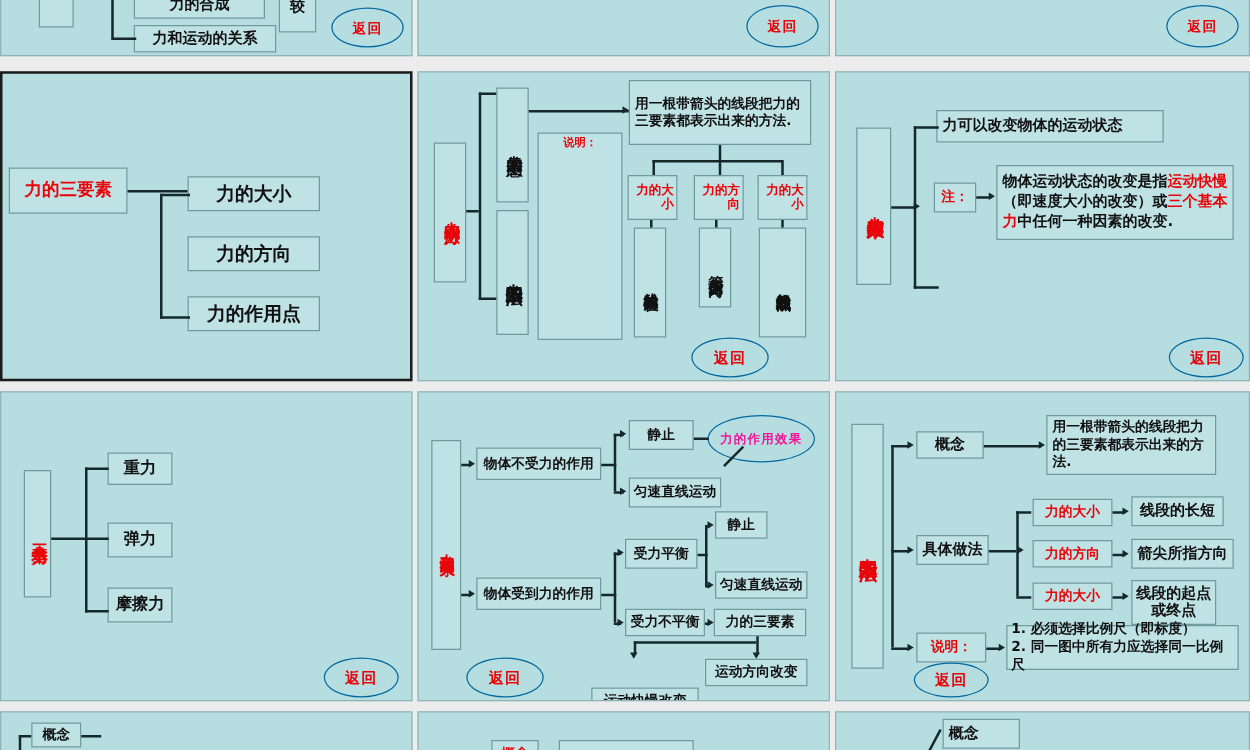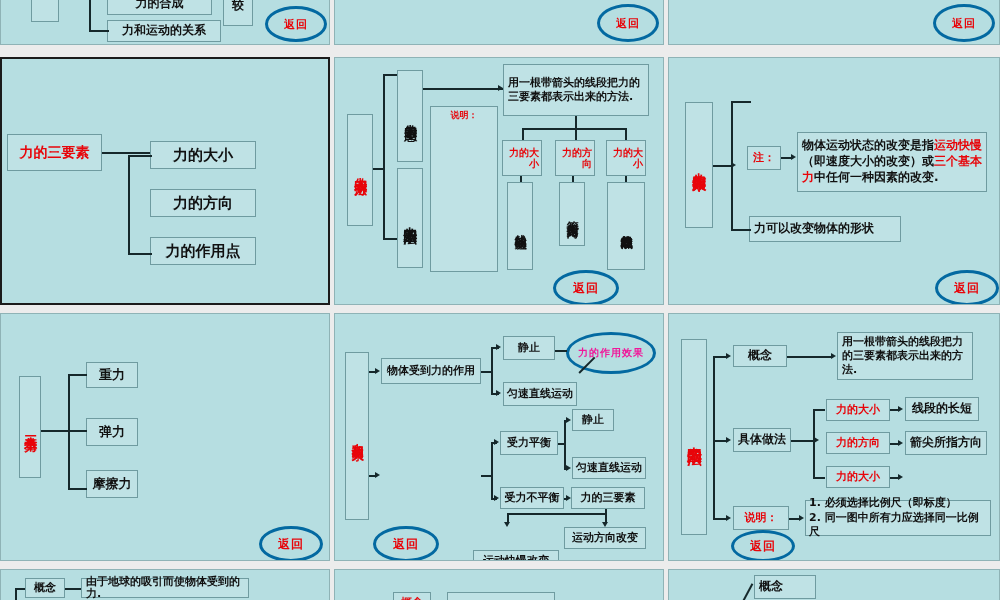--- a/index.html
+++ b/index.html
@@ -60,21 +60,21 @@
   .arrow.down{
     border-left:3px solid transparent;
     border-right:3px solid transparent;
     border-top:5px solid #15282b;
     border-bottom:none;
   }
 
   
   .oval{
     position:absolute;
-    border:3px solid #0369a1;
+    border:1px solid #0369a1;
     border-radius:50%;
     background:transparent;
     color:#e8050a;
     font-weight:700;
     display:flex;align-items:center;justify-content:center;
     letter-spacing:1px;
     text-align:center;
   }
   .oval.pink{ color:#f0189a; }
 </style>
@@ -160,27 +160,27 @@
       <div class="ln lnv" style="left:290px;top:118px;height:6px;"></div>
 
       <div class="oval" style="left:218px;top:212px;width:60px;height:30px;font-size:12px;">返回</div>
     </div>
   </div>
 
   <div class="slide" style="left:668px;top:57px;width:332px;height:248px;">
     <div class="inner">
       <div class="box red vert" style="left:16px;top:44px;width:28px;height:126px;font-size:14px;">力的作用效果</div>
 
+      <div class="box left" style="left:80px;top:30px;width:182px;height:26px;font-size:12px;">力可以改变物体的运动状态</div>
 
       <div class="box red" style="left:78px;top:88px;width:34px;height:24px;font-size:11px;">注：</div>
 
       <div class="box left" style="left:128px;top:74px;width:190px;height:60px;font-size:12px;line-height:1.32;
                   text-align:left;justify-content:flex-start;padding:3px 4px;"><span>物体运动状态的改变是指<span style="color:#e8050a;">运动快慢</span>（即速度大小的改变）或<span style="color:#e8050a;">三个基本力</span>中任何一种因素的改变.</span></div>
 
-      <div class="box left" style="left:80px;top:158px;width:152px;height:26px;font-size:12px;">力可以改变物体的形状</div>
 
       <div class="ln lnh" style="left:44px;top:107px;width:20px;"></div>
       <div class="arrow" style="left:62px;top:104px;"></div>
       <div class="ln lnv" style="left:62px;top:43px;height:130px;"></div>
       <div class="ln lnh" style="left:62px;top:43px;width:20px;"></div>
       <div class="ln lnh" style="left:62px;top:171px;width:20px;"></div>
       <div class="ln lnh" style="left:112px;top:99px;width:12px;"></div>
       <div class="arrow" style="left:122px;top:96px;"></div>
 
       <div class="oval" style="left:266px;top:212px;width:58px;height:30px;font-size:12px;">返回</div>
@@ -201,25 +201,26 @@
       <div class="ln lnh" style="left:67px;top:174px;width:19px;"></div>
 
       <div class="oval" style="left:258px;top:212px;width:58px;height:30px;font-size:12px;">返回</div>
     </div>
   </div>
 
   <div class="slide" style="left:334px;top:313px;width:330px;height:248px;">
     <div class="inner">
       <div class="box red vert" style="left:10px;top:38px;width:24px;height:168px;font-size:12px;">力和运动的关系</div>
 
-      <div class="box" style="left:46px;top:44px;width:100px;height:26px;font-size:11px;">物体受到力的作用</div>
+      <div class="box" style="left:46px;top:44px;width:100px;height:26px;font-size:11px;">物体不受力的作用</div>
       <div class="box" style="left:168px;top:22px;width:52px;height:24px;font-size:11px;">静止</div>
       <div class="box" style="left:168px;top:68px;width:74px;height:24px;font-size:11px;">匀速直线运动</div>
       <div class="oval pink" style="left:231px;top:18px;width:84px;height:36px;font-size:10px;">力的作用效果</div>
 
+      <div class="box" style="left:46px;top:148px;width:100px;height:26px;font-size:11px;">物体受到力的作用</div>
       <div class="box" style="left:165px;top:117px;width:58px;height:24px;font-size:11px;">受力平衡</div>
       <div class="box" style="left:237px;top:95px;width:42px;height:22px;font-size:11px;">静止</div>
       <div class="box" style="left:237px;top:143px;width:74px;height:22px;font-size:11px;">匀速直线运动</div>
       <div class="box" style="left:165px;top:173px;width:64px;height:22px;font-size:11px;">受力不平衡</div>
       <div class="box" style="left:236px;top:173px;width:74px;height:22px;font-size:11px;">力的三要素</div>
       <div class="box" style="left:138px;top:211px;width:86px;height:22px;font-size:11px;margin-top:25px;">运动快慢改变</div>
       <div class="box" style="left:229px;top:213px;width:82px;height:22px;font-size:11px;">运动方向改变</div>
 
       <div class="ln lnh" style="left:34px;top:57px;width:8px;"></div>
       <div class="arrow" style="left:40px;top:54px;"></div>
@@ -271,20 +272,21 @@
                   text-align:left;justify-content:flex-start;padding:2px 4px;">用一根带箭头的线段把力的三要素都表示出来的方法.</div>
 
       <div class="box" style="left:64px;top:114px;width:58px;height:24px;font-size:12px;">具体做法</div>
 
       <div class="box red" style="left:157px;top:85px;width:64px;height:22px;font-size:11px;">力的大小</div>
       <div class="box red" style="left:157px;top:118px;width:64px;height:22px;font-size:11px;">力的方向</div>
       <div class="box red" style="left:157px;top:152px;width:64px;height:22px;font-size:11px;">力的大小</div>
 
       <div class="box" style="left:236px;top:83px;width:74px;height:24px;font-size:12px;">线段的长短</div>
       <div class="box" style="left:236px;top:117px;width:82px;height:24px;font-size:12px;">箭尖所指方向</div>
+      <div class="box" style="left:236px;top:150px;width:68px;height:36px;font-size:12px;line-height:1.15;">线段的起点或终点</div>
 
       <div class="box red" style="left:64px;top:192px;width:56px;height:24px;font-size:11px;">说明：</div>
       <div class="box left" style="left:136px;top:186px;width:186px;height:36px;font-size:11px;line-height:1.35;
                   text-align:left;justify-content:flex-start;align-items:center;padding:6px 3px;">1. 必须选择比例尺（即标度）
 2. 同一图中所有力应选择同一比例尺</div>
 
       <div class="ln lnv" style="left:44px;top:42px;height:162px;"></div>
       <div class="ln lnh" style="left:44px;top:42px;width:14px;"></div>
       <div class="arrow" style="left:57px;top:39px;"></div>
       <div class="ln lnh" style="left:44px;top:126px;width:14px;"></div>
@@ -311,21 +313,20 @@
       <div class="ln lnh" style="left:120px;top:204px;width:12px;"></div>
       <div class="arrow" style="left:130px;top:201px;"></div>
 
       <div class="oval" style="left:62px;top:216px;width:58px;height:26px;font-size:12px;">返回</div>
     </div>
   </div>
 
   <div class="slide" style="left:0px;top:569px;width:330px;height:248px;">
     <div class="inner">
       <div class="box" style="left:24px;top:8px;width:40px;height:20px;font-size:11px;">概念</div>
-      <div class="box left" style="left:80px;top:8px;width:168px;height:20px;font-size:11px;">由于地球的吸引而使物体受到的力.</div>
       <div class="ln lnh" style="left:64px;top:18px;width:16px;"></div>
       <div class="ln lnv" style="left:14px;top:18px;height:30px;"></div>
       <div class="ln lnh" style="left:14px;top:18px;width:10px;"></div>
     </div>
   </div>
 
   <div class="slide" style="left:334px;top:569px;width:330px;height:248px;">
     <div class="inner">
       <div class="box red" style="left:58px;top:22px;width:38px;height:22px;font-size:11px;">概念</div>
       <div class="box" style="left:112px;top:22px;width:108px;height:24px;font-size:11px;"></div>

